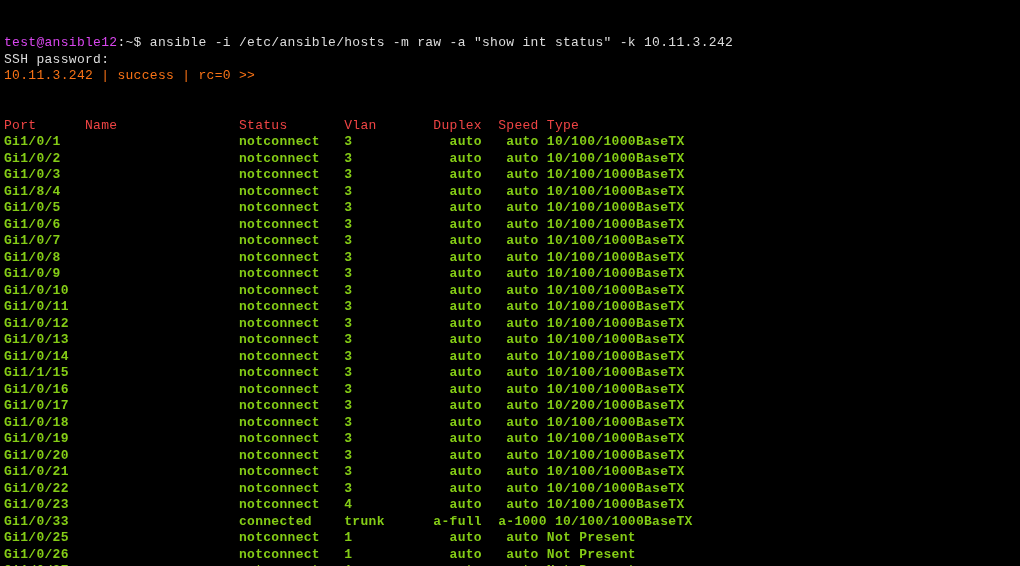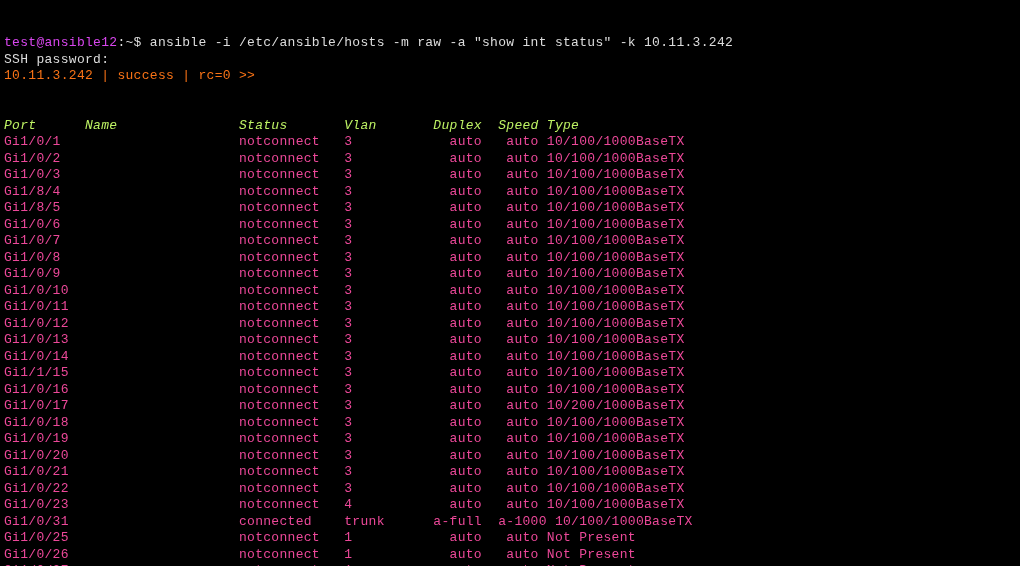--- a/index.html
+++ b/index.html
@@ -9,55 +9,55 @@
       font-size: 13px;
       margin: 0;
       padding: 2px 4px;
       white-space: pre;
       line-height: 16.5px;
       letter-spacing: 0.3px;
     }
     .prompt-user { color: #d946ef; }
     .prompt-white { color: #dddddd; }
     .result-line { color: #f97316; }
-    .header-line { color: #bef264; font-style: italic; }
-    .data-line { color: #ec4899; }
+    .header-line { color: #ef4444; }
+    .data-line { color: #84cc16; font-weight: bold; }
   </style>
 </head>
 <body>
 
 <div id="terminal"><span class="prompt-user">test@ansible12</span><span class="prompt-white">:~$ </span><span class="prompt-white">ansible -i /etc/ansible/hosts -m raw -a "show int status" -k 10.11.3.242</span>
 <span class="prompt-white">SSH password:</span>
 <span class="result-line">10.11.3.242 | success | rc=0 &gt;&gt;</span>
 
 
 <span class="header-line">Port      Name               Status       Vlan       Duplex  Speed Type</span>
 <span class="data-line">Gi1/0/1                      notconnect   3            auto   auto 10/100/1000BaseTX</span>
 <span class="data-line">Gi1/0/2                      notconnect   3            auto   auto 10/100/1000BaseTX</span>
 <span class="data-line">Gi1/0/3                      notconnect   3            auto   auto 10/100/1000BaseTX</span>
 <span class="data-line">Gi1/8/4                      notconnect   3            auto   auto 10/100/1000BaseTX</span>
-<span class="data-line">Gi1/8/5                      notconnect   3            auto   auto 10/100/1000BaseTX</span>
+<span class="data-line">Gi1/0/5                      notconnect   3            auto   auto 10/100/1000BaseTX</span>
 <span class="data-line">Gi1/0/6                      notconnect   3            auto   auto 10/100/1000BaseTX</span>
 <span class="data-line">Gi1/0/7                      notconnect   3            auto   auto 10/100/1000BaseTX</span>
 <span class="data-line">Gi1/0/8                      notconnect   3            auto   auto 10/100/1000BaseTX</span>
 <span class="data-line">Gi1/0/9                      notconnect   3            auto   auto 10/100/1000BaseTX</span>
 <span class="data-line">Gi1/0/10                     notconnect   3            auto   auto 10/100/1000BaseTX</span>
 <span class="data-line">Gi1/0/11                     notconnect   3            auto   auto 10/100/1000BaseTX</span>
 <span class="data-line">Gi1/0/12                     notconnect   3            auto   auto 10/100/1000BaseTX</span>
 <span class="data-line">Gi1/0/13                     notconnect   3            auto   auto 10/100/1000BaseTX</span>
 <span class="data-line">Gi1/0/14                     notconnect   3            auto   auto 10/100/1000BaseTX</span>
 <span class="data-line">Gi1/1/15                     notconnect   3            auto   auto 10/100/1000BaseTX</span>
 <span class="data-line">Gi1/0/16                     notconnect   3            auto   auto 10/100/1000BaseTX</span>
 <span class="data-line">Gi1/0/17                     notconnect   3            auto   auto 10/200/1000BaseTX</span>
 <span class="data-line">Gi1/0/18                     notconnect   3            auto   auto 10/100/1000BaseTX</span>
 <span class="data-line">Gi1/0/19                     notconnect   3            auto   auto 10/100/1000BaseTX</span>
 <span class="data-line">Gi1/0/20                     notconnect   3            auto   auto 10/100/1000BaseTX</span>
 <span class="data-line">Gi1/0/21                     notconnect   3            auto   auto 10/100/1000BaseTX</span>
 <span class="data-line">Gi1/0/22                     notconnect   3            auto   auto 10/100/1000BaseTX</span>
 <span class="data-line">Gi1/0/23                     notconnect   4            auto   auto 10/100/1000BaseTX</span>
-<span class="data-line">Gi1/0/31                     connected    trunk      a-full  a-1000 10/100/1000BaseTX</span>
+<span class="data-line">Gi1/0/33                     connected    trunk      a-full  a-1000 10/100/1000BaseTX</span>
 <span class="data-line">Gi1/0/25                     notconnect   1            auto   auto Not Present</span>
 <span class="data-line">Gi1/0/26                     notconnect   1            auto   auto Not Present</span>
 <span class="data-line">Gi1/0/27                     notconnect   1            auto   auto Not Present</span>
 
 
 </div>
 
 
 </body></html>

